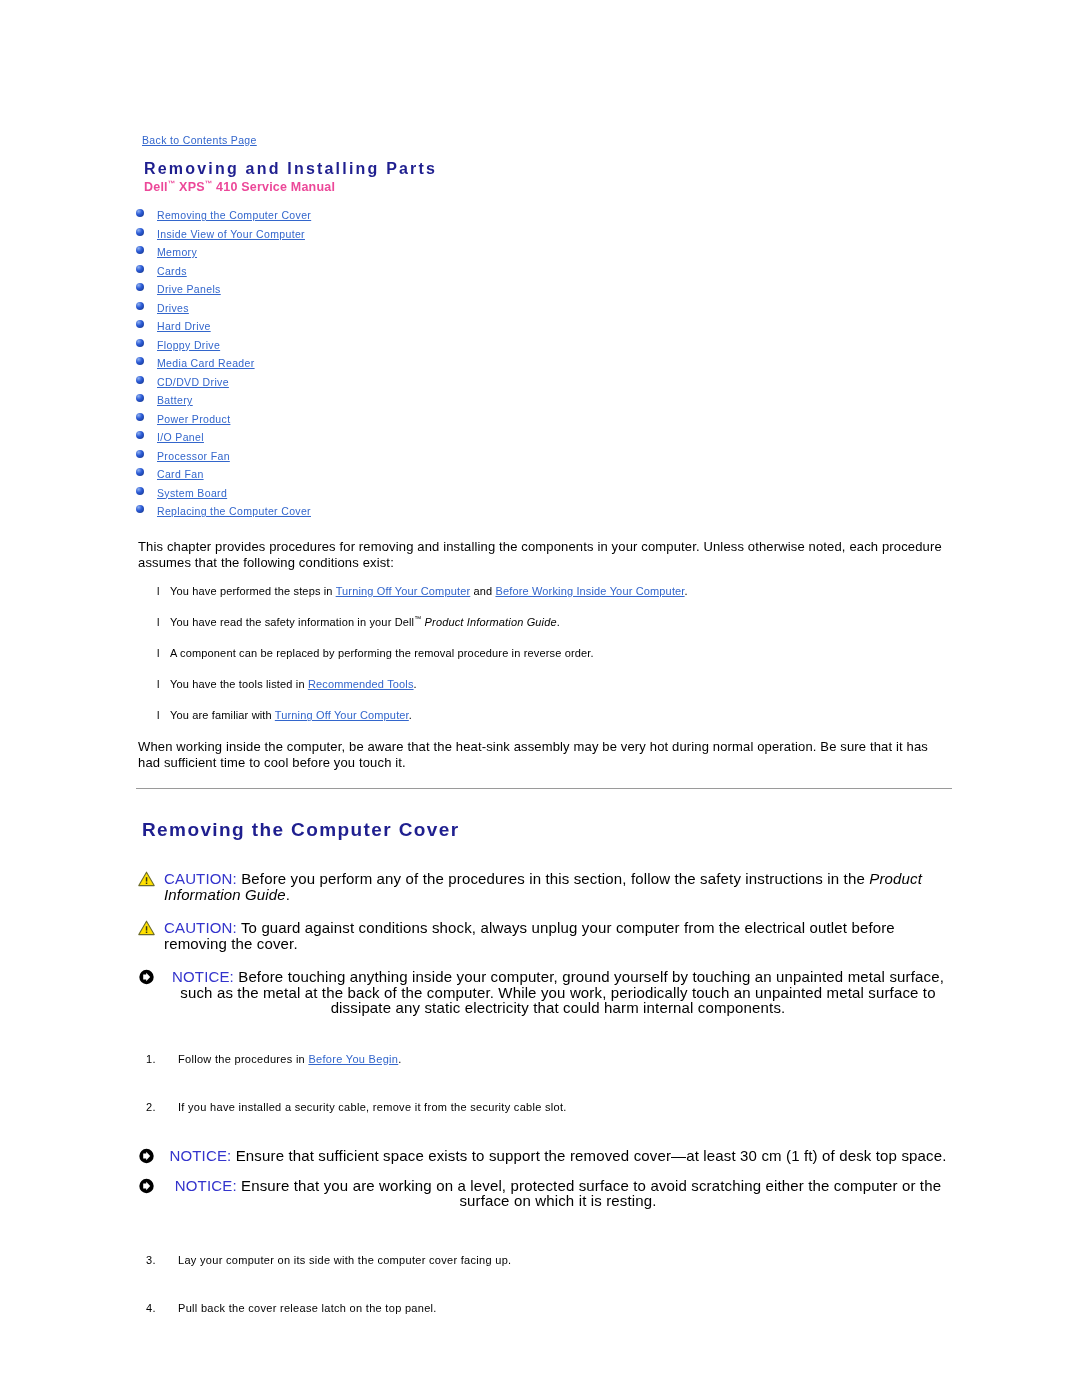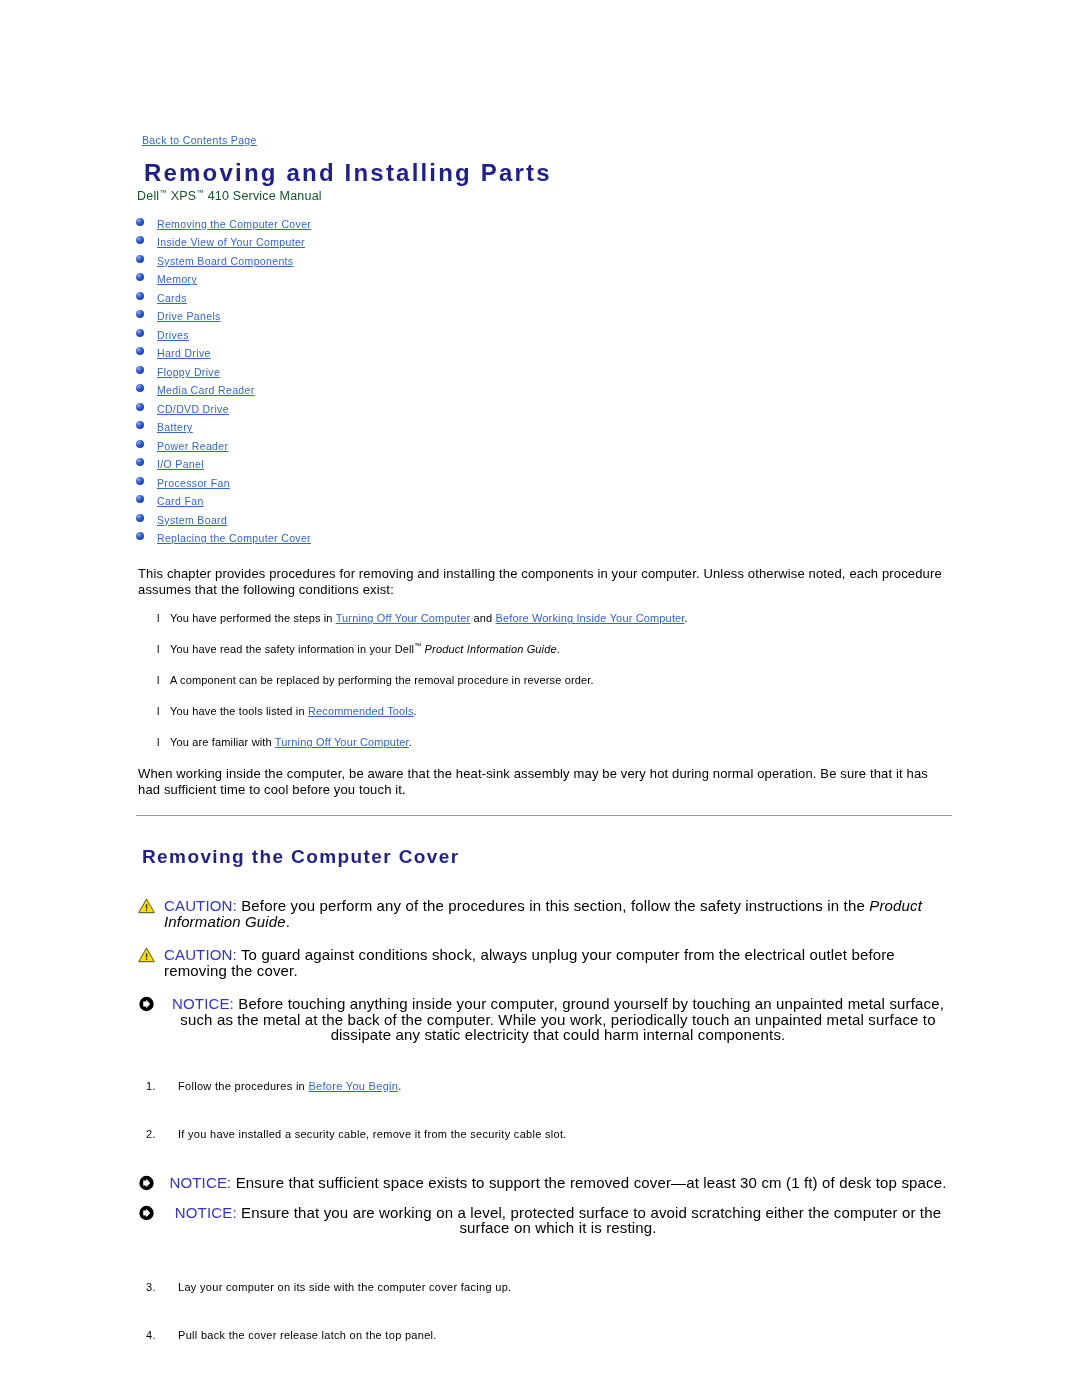--- a/index.html
+++ b/index.html
@@ -33,33 +33,33 @@
     display: inline-block;
     font-size: 10.5px;
     letter-spacing: 0.35px;
     color: #3366cc;
     text-decoration: underline;
     margin: 0 0 14px 6px;
   }
 
   
   .doc-title {
-    font-size: 24px;
+    font-size: 16px;
     font-weight: bold;
     color: #1f1f8f;
     letter-spacing: 2.2px;
     margin: 0 0 3px 8px;
     line-height: 1.08;
   }
   .doc-subtitle {
     font-size: 12.5px;
-    font-weight: normal;
-    color: #14532d;
+    font-weight: bold;
+    color: #ec4899;
     letter-spacing: 0.2px;
-    margin: 0 0 14px 1px;
+    margin: 0 0 14px 8px;
   }
   .doc-subtitle sup {
     font-size: 7.5px;
     vertical-align: super;
     line-height: 0;
   }
   .section-title {
     font-size: 19px;
     font-weight: bold;
     color: #1f1f8f;
@@ -203,31 +203,30 @@
   
   <h1 class="doc-title">Removing and Installing Parts</h1>
 
   
   <div class="doc-subtitle"><span>Dell</span><sup>™</sup><span> XPS</span><sup>™</sup><span> 410 Service Manual</span></div>
 
   
   <ul class="toc" id="toc-list">
       <li><span class="bullet"></span><a class="lbl" href="#">Removing the Computer Cover</a></li>
       <li><span class="bullet"></span><a class="lbl" href="#">Inside View of Your Computer</a></li>
-      <li><span class="bullet"></span><a class="lbl" href="#">System Board Components</a></li>
       <li><span class="bullet"></span><a class="lbl" href="#">Memory</a></li>
       <li><span class="bullet"></span><a class="lbl" href="#">Cards</a></li>
       <li><span class="bullet"></span><a class="lbl" href="#">Drive Panels</a></li>
       <li><span class="bullet"></span><a class="lbl" href="#">Drives</a></li>
       <li><span class="bullet"></span><a class="lbl" href="#">Hard Drive</a></li>
       <li><span class="bullet"></span><a class="lbl" href="#">Floppy Drive</a></li>
       <li><span class="bullet"></span><a class="lbl" href="#">Media Card Reader</a></li>
       <li><span class="bullet"></span><a class="lbl" href="#">CD/DVD Drive</a></li>
       <li><span class="bullet"></span><a class="lbl" href="#">Battery</a></li>
-      <li><span class="bullet"></span><a class="lbl" href="#">Power Reader</a></li>
+      <li><span class="bullet"></span><a class="lbl" href="#">Power Product</a></li>
       <li><span class="bullet"></span><a class="lbl" href="#">I/O Panel</a></li>
       <li><span class="bullet"></span><a class="lbl" href="#">Processor Fan</a></li>
       <li><span class="bullet"></span><a class="lbl" href="#">Card Fan</a></li>
       <li><span class="bullet"></span><a class="lbl" href="#">System Board</a></li>
       <li><span class="bullet"></span><a class="lbl" href="#">Replacing the Computer Cover</a></li>
     </ul>
 
   
   <p class="body-text">This chapter provides procedures for removing and installing the components in your computer. Unless otherwise noted, each procedure assumes that the following conditions exist:</p>
 

